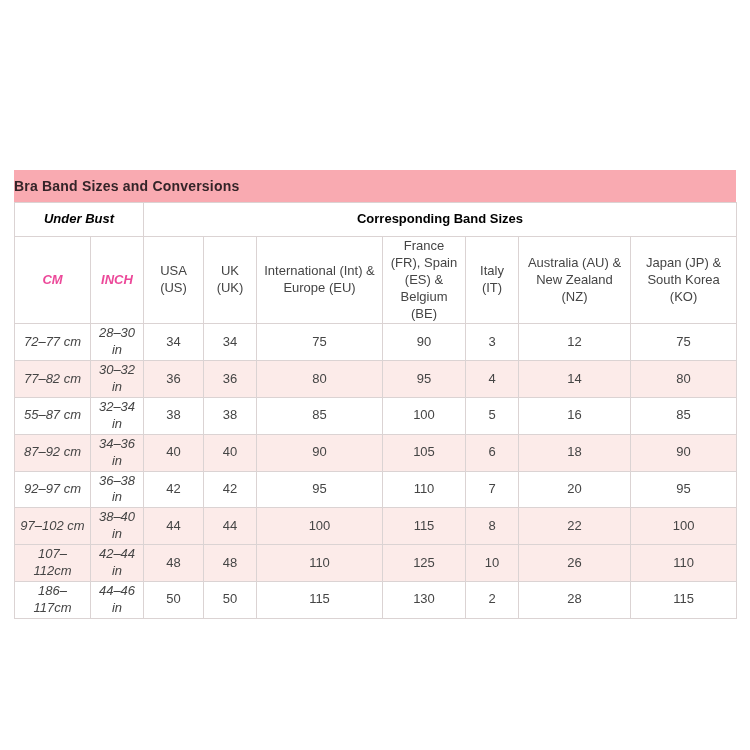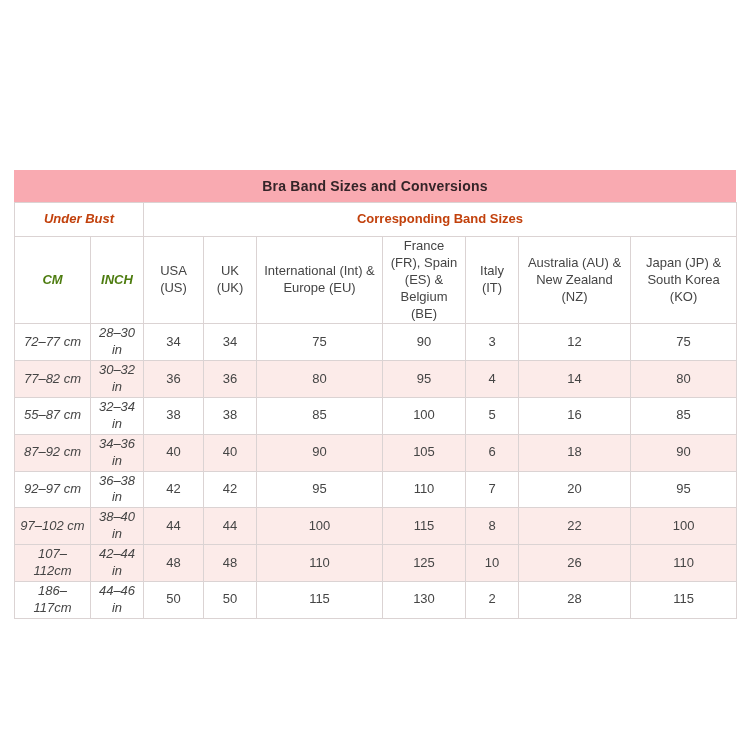--- a/index.html
+++ b/index.html
@@ -24,21 +24,20 @@
     width: 722px;
   }
   .title-bar {
     width: 100%;
     height: 32px;
     line-height: 32px;
     background: var(--title-bg, #f9aab1);
     color: var(--title-text, #342428);
     font-size: 14px;
     font-weight: bold;
-    text-align: center;
     letter-spacing: 0.2px;
   }
   table.conv {
     width: 722px;
     table-layout: fixed;
     border-collapse: collapse;
     background: #ffffff;
   }
   table.conv th, table.conv td {
     border: 1px solid var(--border, #dbd3d3);
@@ -47,32 +46,32 @@
     padding: 1px 5px;
     color: var(--text, #454545);
     font-size: 13px;
     font-weight: 400;
     line-height: 1.3;
     overflow: hidden;
   }
   tr.group-row th {
     height: 31px;
     font-weight: bold;
-    color: #c2410c;
+    color: #000000;
   }
   tr.group-row th.under-bust {
     font-style: italic;
   }
   tr.col-row th {
     height: 66px;
   }
   tr.col-row th.unit-col {
     font-weight: bold;
     font-style: italic;
-    color: #4d7c0f;
+    color: #ec4899;
   }
   tbody tr {
     height: 31.5px;
   }
   tbody tr.alt td {
     background: var(--row-alt-bg, #fcebe9);
   }
   tbody td.italic {
     font-style: italic;
   }

